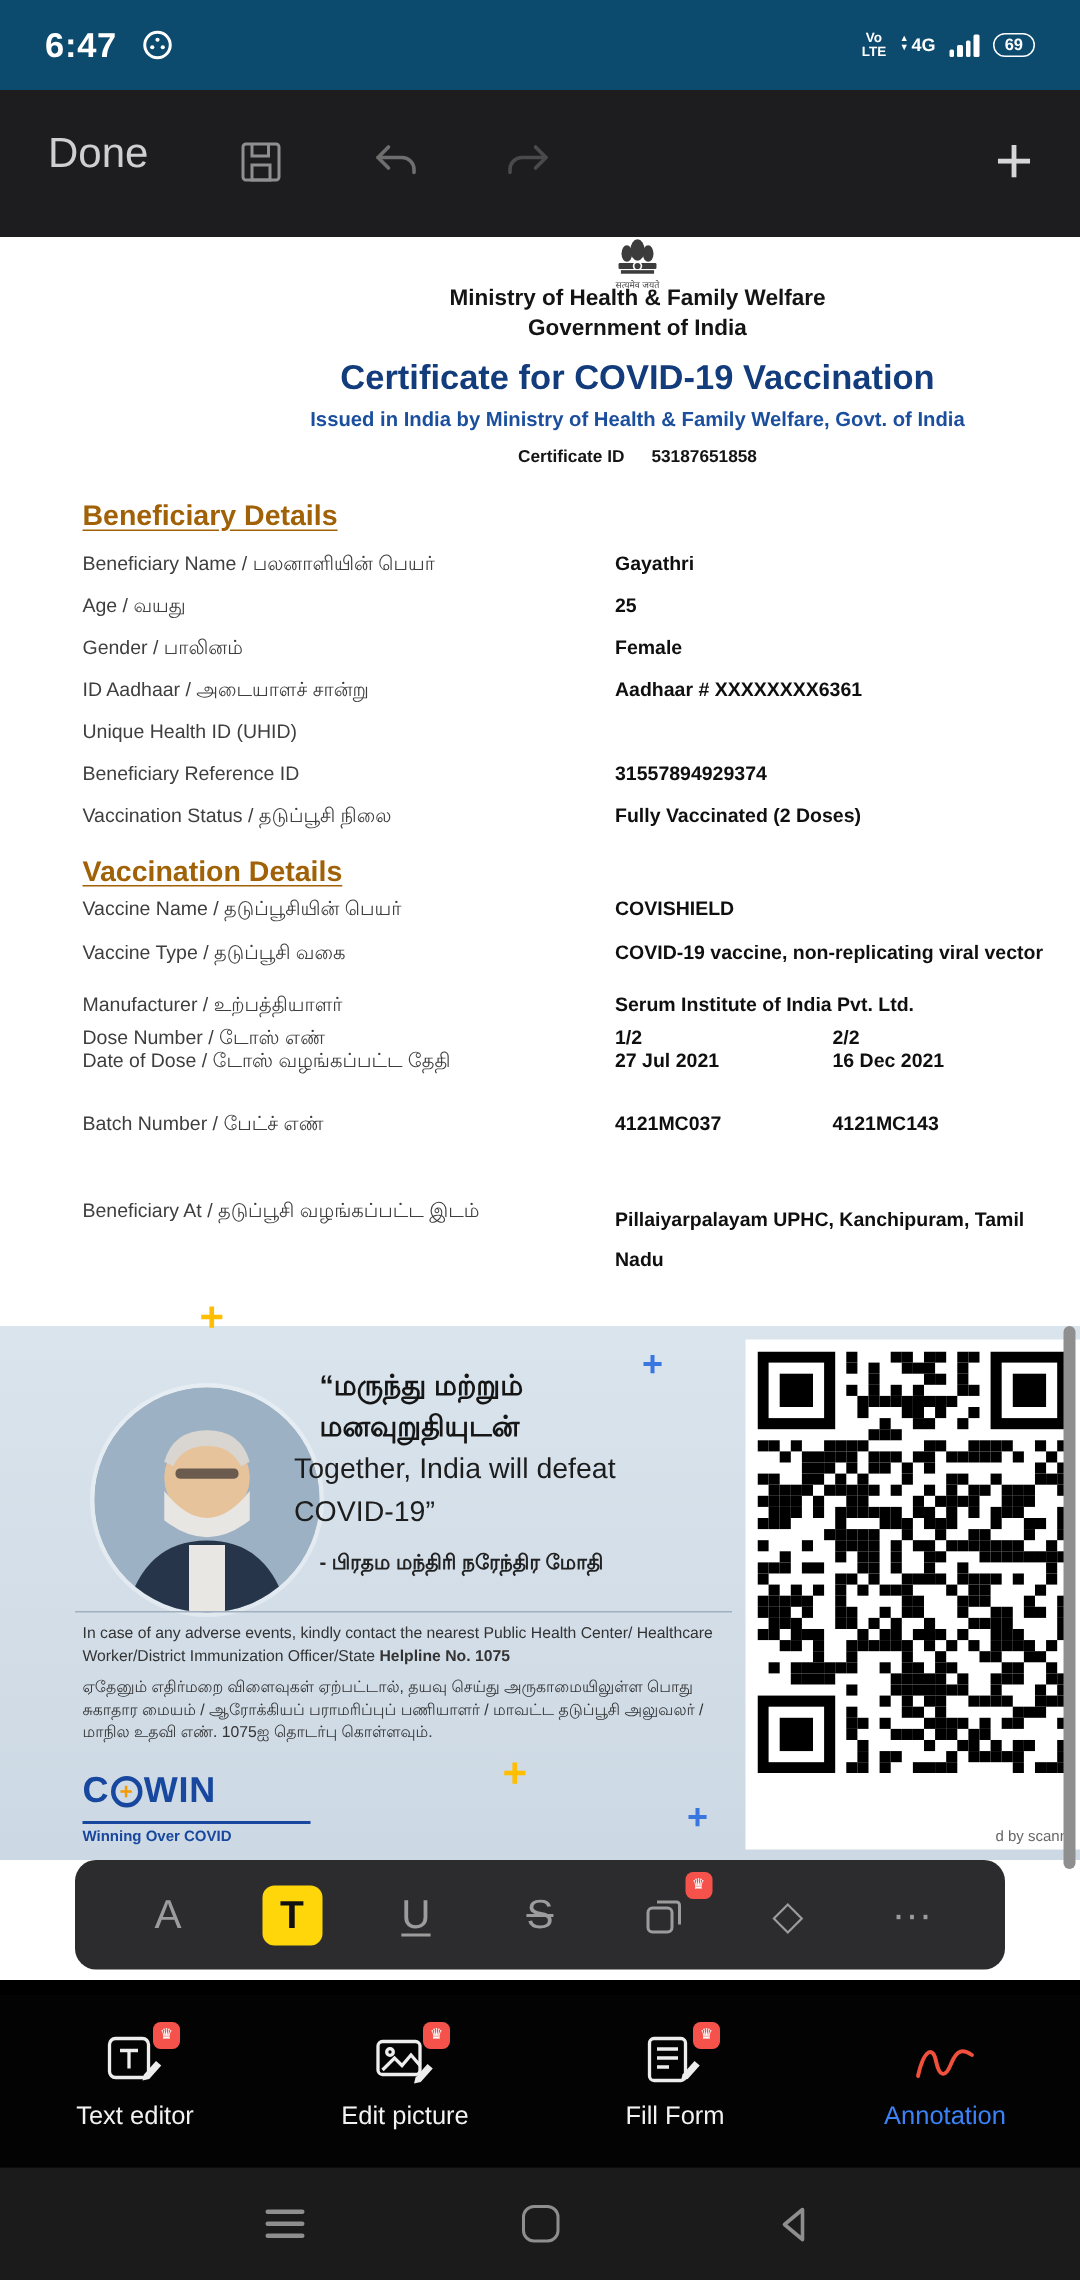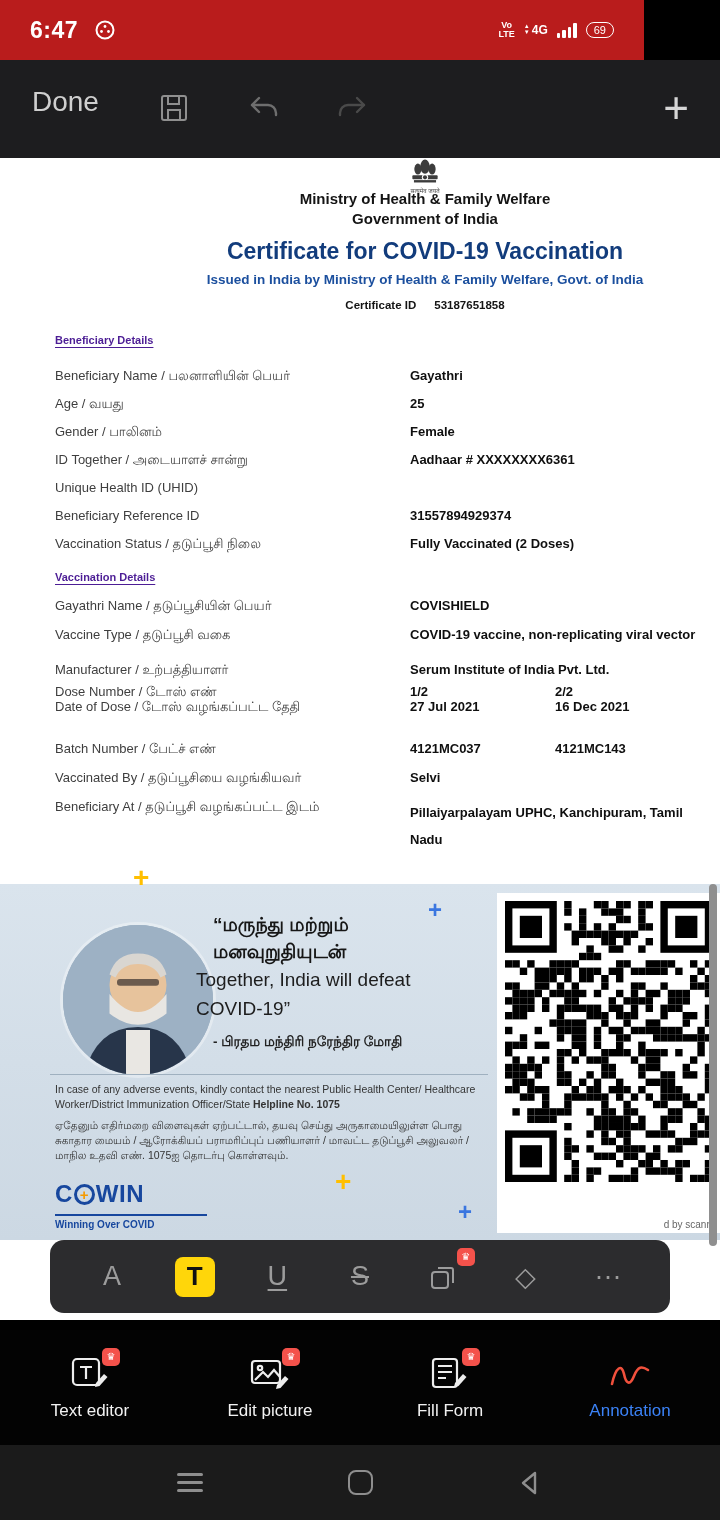--- a/index.html
+++ b/index.html
@@ -1,52 +1,52 @@
 <!DOCTYPE html>
 <html><head>
 <meta charset="utf-8">
 <style>
   *{margin:0;padding:0;box-sizing:border-box}
   html,body{background:#000}
   body{font-family:"Liberation Sans",sans-serif}
   .screen{position:relative;width:720px;height:1520px;background:#000;overflow:hidden}
 
   
-  .status-bar{position:absolute;top:0;left:0;width:644px;height:60px;background:#b91c1c;color:#fff;display:flex;align-items:center;padding:0 30px}
+  .status-bar{position:absolute;top:0;left:0;width:720px;height:60px;background:#0c4a6e;color:#fff;display:flex;align-items:center;padding:0 30px}
   .time{font-size:23px;font-weight:700;letter-spacing:.5px}
   .rec-icon{margin-left:16px;display:flex}
   .sb-right{margin-left:auto;display:flex;align-items:center;gap:9px}
   .volte{display:flex;flex-direction:column;font-size:9px;font-weight:700;line-height:9px;text-align:center}
   .net{display:flex;align-items:flex-start;gap:2px}
   .net .arrows{display:flex;flex-direction:column;font-size:6px;line-height:6px;color:#fff}
   .net .g{font-size:12px;font-weight:700}
   .sigbars{display:flex;align-items:flex-end;gap:2px;height:16px}
   .sigbars i{display:block;width:3.5px;background:#fff;border-radius:1px}
-  .batt{border:1.5px solid #fff;border-radius:9px;padding:1px 7px;font-size:11px;font-weight:400}
+  .batt{border:1.5px solid #fff;border-radius:9px;padding:1px 7px;font-size:11px;font-weight:700}
 
   
   .app-toolbar{position:absolute;top:60px;left:0;width:720px;height:98px;background:#1d1d1f}
   .done-btn{position:absolute;left:32px;top:26px;color:#cfcfcf;font-size:28px;cursor:pointer}
   .tb-icon{position:absolute;top:30px;width:36px;height:36px;display:flex;align-items:center;justify-content:center}
   .tb-save{left:156px}.tb-undo{left:246px}.tb-redo{left:334px}
   .tb-plus{right:26px;color:#d6d6d6;font-size:44px;font-weight:300;line-height:36px}
 
   
   .doc{position:absolute;top:158px;left:0;width:720px;height:1162px;background:#fff;overflow:hidden}
   .doc .abs{position:absolute}
   .center{left:0;width:850px;text-align:center}
   .emblem-wrap{top:0;display:flex;flex-direction:column;align-items:center;gap:0}
   .motto{font-size:6px;color:#444;line-height:6px}
   .ministry{top:32px;font-size:15px;font-weight:700;color:#141414}
   .govt{top:52px;font-size:15px;font-weight:700;color:#141414}
   .cert-title{top:80px;font-size:23px;font-weight:700;color:#123c7c}
   .cert-sub{top:114px;font-size:13.5px;font-weight:700;color:#1b4f9e}
   .cert-id-line{top:141px;font-size:11.5px;font-weight:700;color:#141414}
   .cert-id-line .cid{margin-left:18px}
-  .sec-h{left:55px;font-size:11px;font-weight:700;color:#4c1d95;text-decoration:underline;text-underline-offset:3px}
+  .sec-h{left:55px;font-size:19px;font-weight:700;color:#a16207;text-decoration:underline;text-underline-offset:3px}
   .row{position:absolute;left:0;width:656px;height:28px}
   .row .lbl{position:absolute;left:55px;top:0;font-size:13px;color:#3e3e3e;white-space:nowrap}
   .row .val{position:absolute;left:410px;top:0;font-size:13px;font-weight:700;color:#0f0f0f;white-space:nowrap}
   .row .val2{left:555px}
   .row .val.wrap{white-space:normal;width:300px;line-height:27px}
 
   
   .banner{position:absolute;top:726px;left:0;width:720px;height:356px;background:linear-gradient(#dae4ed,#ccd8e3)}
   .banner .abs{position:absolute}
   .pm-photo{left:63px;top:41px;width:150px;height:150px;border-radius:50%;overflow:hidden;background:#9db1c4;box-shadow:0 0 0 3px rgba(255,255,255,.35)}
@@ -183,40 +183,40 @@
     </div>
     <div class="row" style="top:238px">
       <span class="lbl">Age / வயது</span>
       <span class="val">25</span>
     </div>
     <div class="row" style="top:266px">
       <span class="lbl">Gender / பாலினம்</span>
       <span class="val">Female</span>
     </div>
     <div class="row" style="top:294px">
-      <span class="lbl">ID Together / அடையாளச் சான்று</span>
+      <span class="lbl">ID Aadhaar / அடையாளச் சான்று</span>
       <span class="val">Aadhaar # XXXXXXXX6361</span>
     </div>
     <div class="row" style="top:322px">
       <span class="lbl">Unique Health ID (UHID)</span>
       <span class="val"></span>
     </div>
     <div class="row" style="top:350px">
       <span class="lbl">Beneficiary Reference ID</span>
       <span class="val">31557894929374</span>
     </div>
     <div class="row" style="top:378px">
       <span class="lbl">Vaccination Status / தடுப்பூசி நிலை</span>
       <span class="val">Fully Vaccinated (2 Doses)</span>
     </div>
 
     <div class="abs sec-h" style="top:413px">Vaccination Details</div>
 
     <div class="row" style="top:440px">
-      <span class="lbl">Gayathri Name / தடுப்பூசியின் பெயர்</span>
+      <span class="lbl">Vaccine Name / தடுப்பூசியின் பெயர்</span>
       <span class="val">COVISHIELD</span>
     </div>
     <div class="row" style="top:469px">
       <span class="lbl">Vaccine Type / தடுப்பூசி வகை</span>
       <span class="val">COVID-19 vaccine, non-replicating viral vector</span>
     </div>
     <div class="row" style="top:504px">
       <span class="lbl">Manufacturer / உற்பத்தியாளர்</span>
       <span class="val">Serum Institute of India Pvt. Ltd.</span>
     </div>
@@ -227,24 +227,20 @@
     </div>
     <div class="row" style="top:541px">
       <span class="lbl">Date of Dose / டோஸ் வழங்கப்பட்ட தேதி</span>
       <span class="val">27 Jul 2021</span>
       <span class="val val2">16 Dec 2021</span>
     </div>
     <div class="row" style="top:583px">
       <span class="lbl">Batch Number / பேட்ச் எண்</span>
       <span class="val">4121MC037</span>
       <span class="val val2">4121MC143</span>
-    </div>
-    <div class="row" style="top:612px">
-      <span class="lbl">Vaccinated By / தடுப்பூசியை வழங்கியவர்</span>
-      <span class="val">Selvi</span>
     </div>
     <div class="row" style="top:641px;height:56px">
       <span class="lbl">Beneficiary At / தடுப்பூசி வழங்கப்பட்ட இடம்</span>
       <span class="val wrap">Pillaiyarpalayam UPHC, Kanchipuram, Tamil Nadu</span>
     </div>
 
     <div class="banner">
       <div class="abs pm-photo">
         <svg viewBox="0 0 100 100" width="150" height="150">
           <rect width="100" height="100" fill="#9db1c4"></rect>

